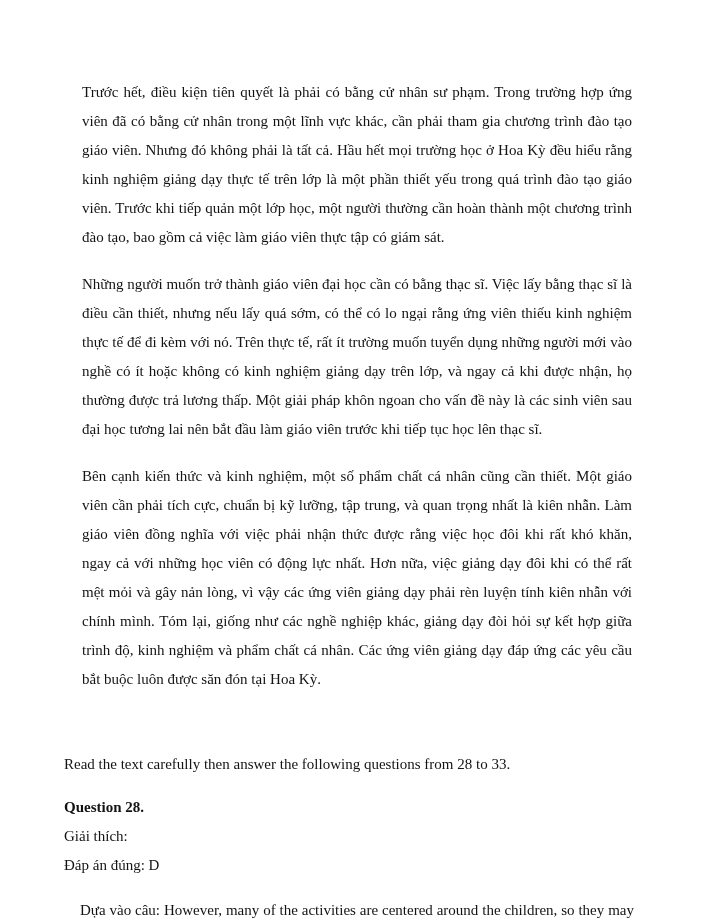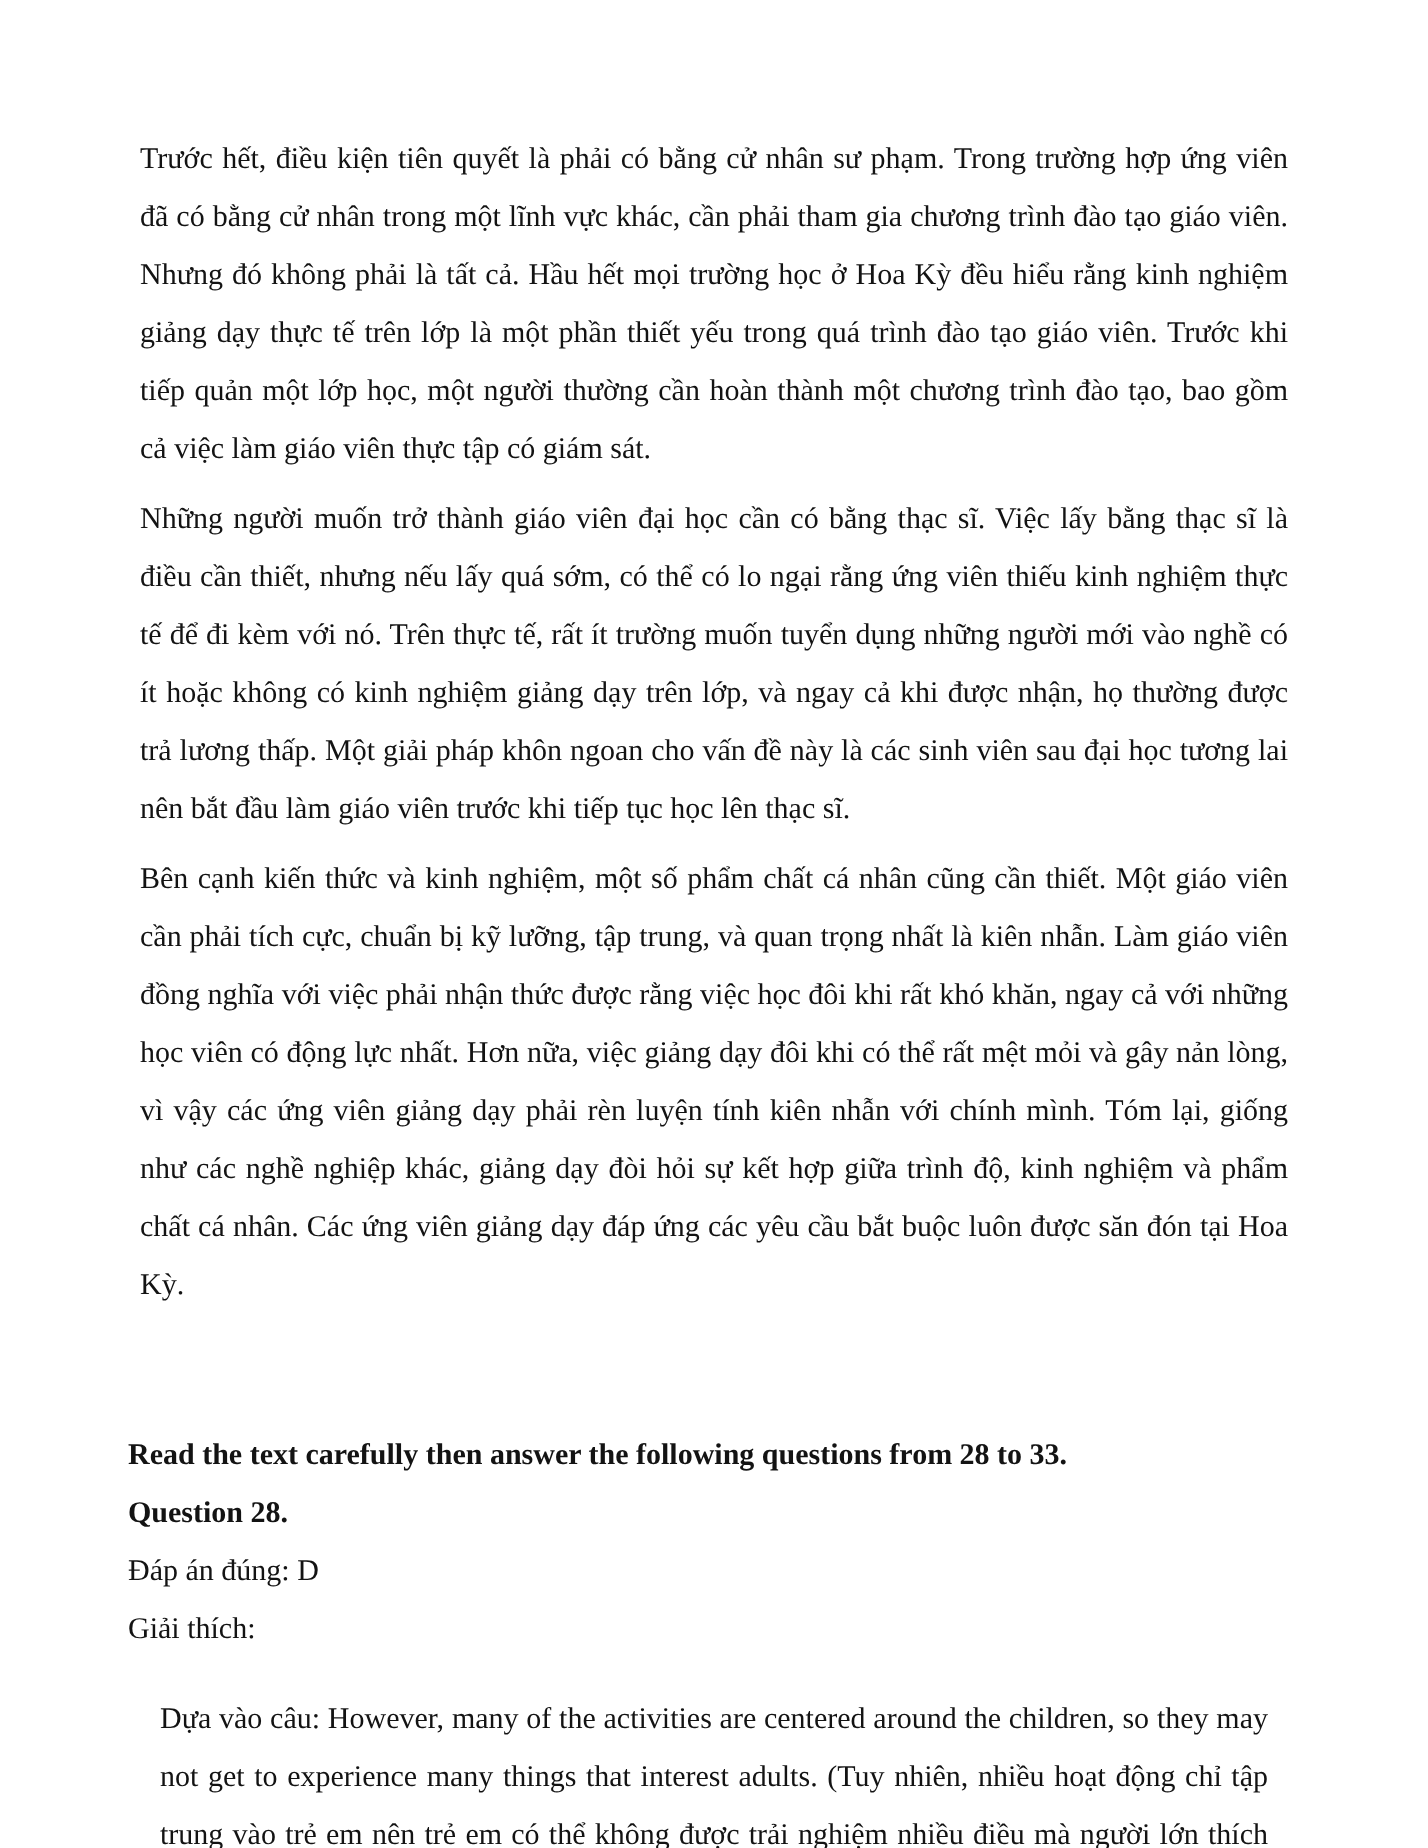--- a/index.html
+++ b/index.html
@@ -14,26 +14,26 @@
     background: #ffffff;
     box-sizing: border-box;
     padding: 60px 64px 40px 64px;
     font-family: "Liberation Serif", "DejaVu Serif", serif;
     font-size: 15px;
     line-height: 29px;
     color: #131313;
   }
   .para {
     text-align: justify;
-    margin: 6px;
+    margin: 18px;
   }
   .instruction {
-    font-weight: bold;
+    font-weight: normal;
     margin-top: 56px;
-    margin-bottom: 0;
+    margin-bottom: 14px;
   }
   .q-title {
     font-weight: bold;
     margin: 0;
   }
   .q-line {
     margin: 0;
   }
   .q-explanation {
     text-align: justify;
@@ -48,22 +48,22 @@
   <p class="para">Trước hết, điều kiện tiên quyết là phải có bằng cử nhân sư phạm. Trong trường hợp ứng viên đã có bằng cử nhân trong một lĩnh vực khác, cần phải tham gia chương trình đào tạo giáo viên. Nhưng đó không phải là tất cả. Hầu hết mọi trường học ở Hoa Kỳ đều hiểu rằng kinh nghiệm giảng dạy thực tế trên lớp là một phần thiết yếu trong quá trình đào tạo giáo viên. Trước khi tiếp quản một lớp học, một người thường cần hoàn thành một chương trình đào tạo, bao gồm cả việc làm giáo viên thực tập có giám sát.</p>
 
   <p class="para">Những người muốn trở thành giáo viên đại học cần có bằng thạc sĩ. Việc lấy bằng thạc sĩ là điều cần thiết, nhưng nếu lấy quá sớm, có thể có lo ngại rằng ứng viên thiếu kinh nghiệm thực tế để đi kèm với nó. Trên thực tế, rất ít trường muốn tuyển dụng những người mới vào nghề có ít hoặc không có kinh nghiệm giảng dạy trên lớp, và ngay cả khi được nhận, họ thường được trả lương thấp. Một giải pháp khôn ngoan cho vấn đề này là các sinh viên sau đại học tương lai nên bắt đầu làm giáo viên trước khi tiếp tục học lên thạc sĩ.</p>
 
   <p class="para">Bên cạnh kiến thức và kinh nghiệm, một số phẩm chất cá nhân cũng cần thiết. Một giáo viên cần phải tích cực, chuẩn bị kỹ lưỡng, tập trung, và quan trọng nhất là kiên nhẫn. Làm giáo viên đồng nghĩa với việc phải nhận thức được rằng việc học đôi khi rất khó khăn, ngay cả với những học viên có động lực nhất. Hơn nữa, việc giảng dạy đôi khi có thể rất mệt mỏi và gây nản lòng, vì vậy các ứng viên giảng dạy phải rèn luyện tính kiên nhẫn với chính mình. Tóm lại, giống như các nghề nghiệp khác, giảng dạy đòi hỏi sự kết hợp giữa trình độ, kinh nghiệm và phẩm chất cá nhân. Các ứng viên giảng dạy đáp ứng các yêu cầu bắt buộc luôn được săn đón tại Hoa Kỳ.</p>
 
   <p class="instruction">Read the text carefully then answer the following questions from 28 to 33.</p>
 
   <p class="q-title">Question 28.</p>
 
+  <p class="q-line">Giải thích:</p>
+
   <p class="q-line">Đáp án đúng: D</p>
-
-  <p class="q-line">Giải thích:</p>
 
   <p class="q-explanation">Dựa vào câu: However, many of the activities are centered around the children, so they may not get to experience many things that interest adults. (Tuy nhiên, nhiều hoạt động chỉ tập trung vào trẻ em nên trẻ em có thể không được trải nghiệm nhiều điều mà người lớn thích thú.)</p>
 
 
   <p class="q-line">Đáp án đúng: A</p>
 
 </div>
 
 </body></html>

